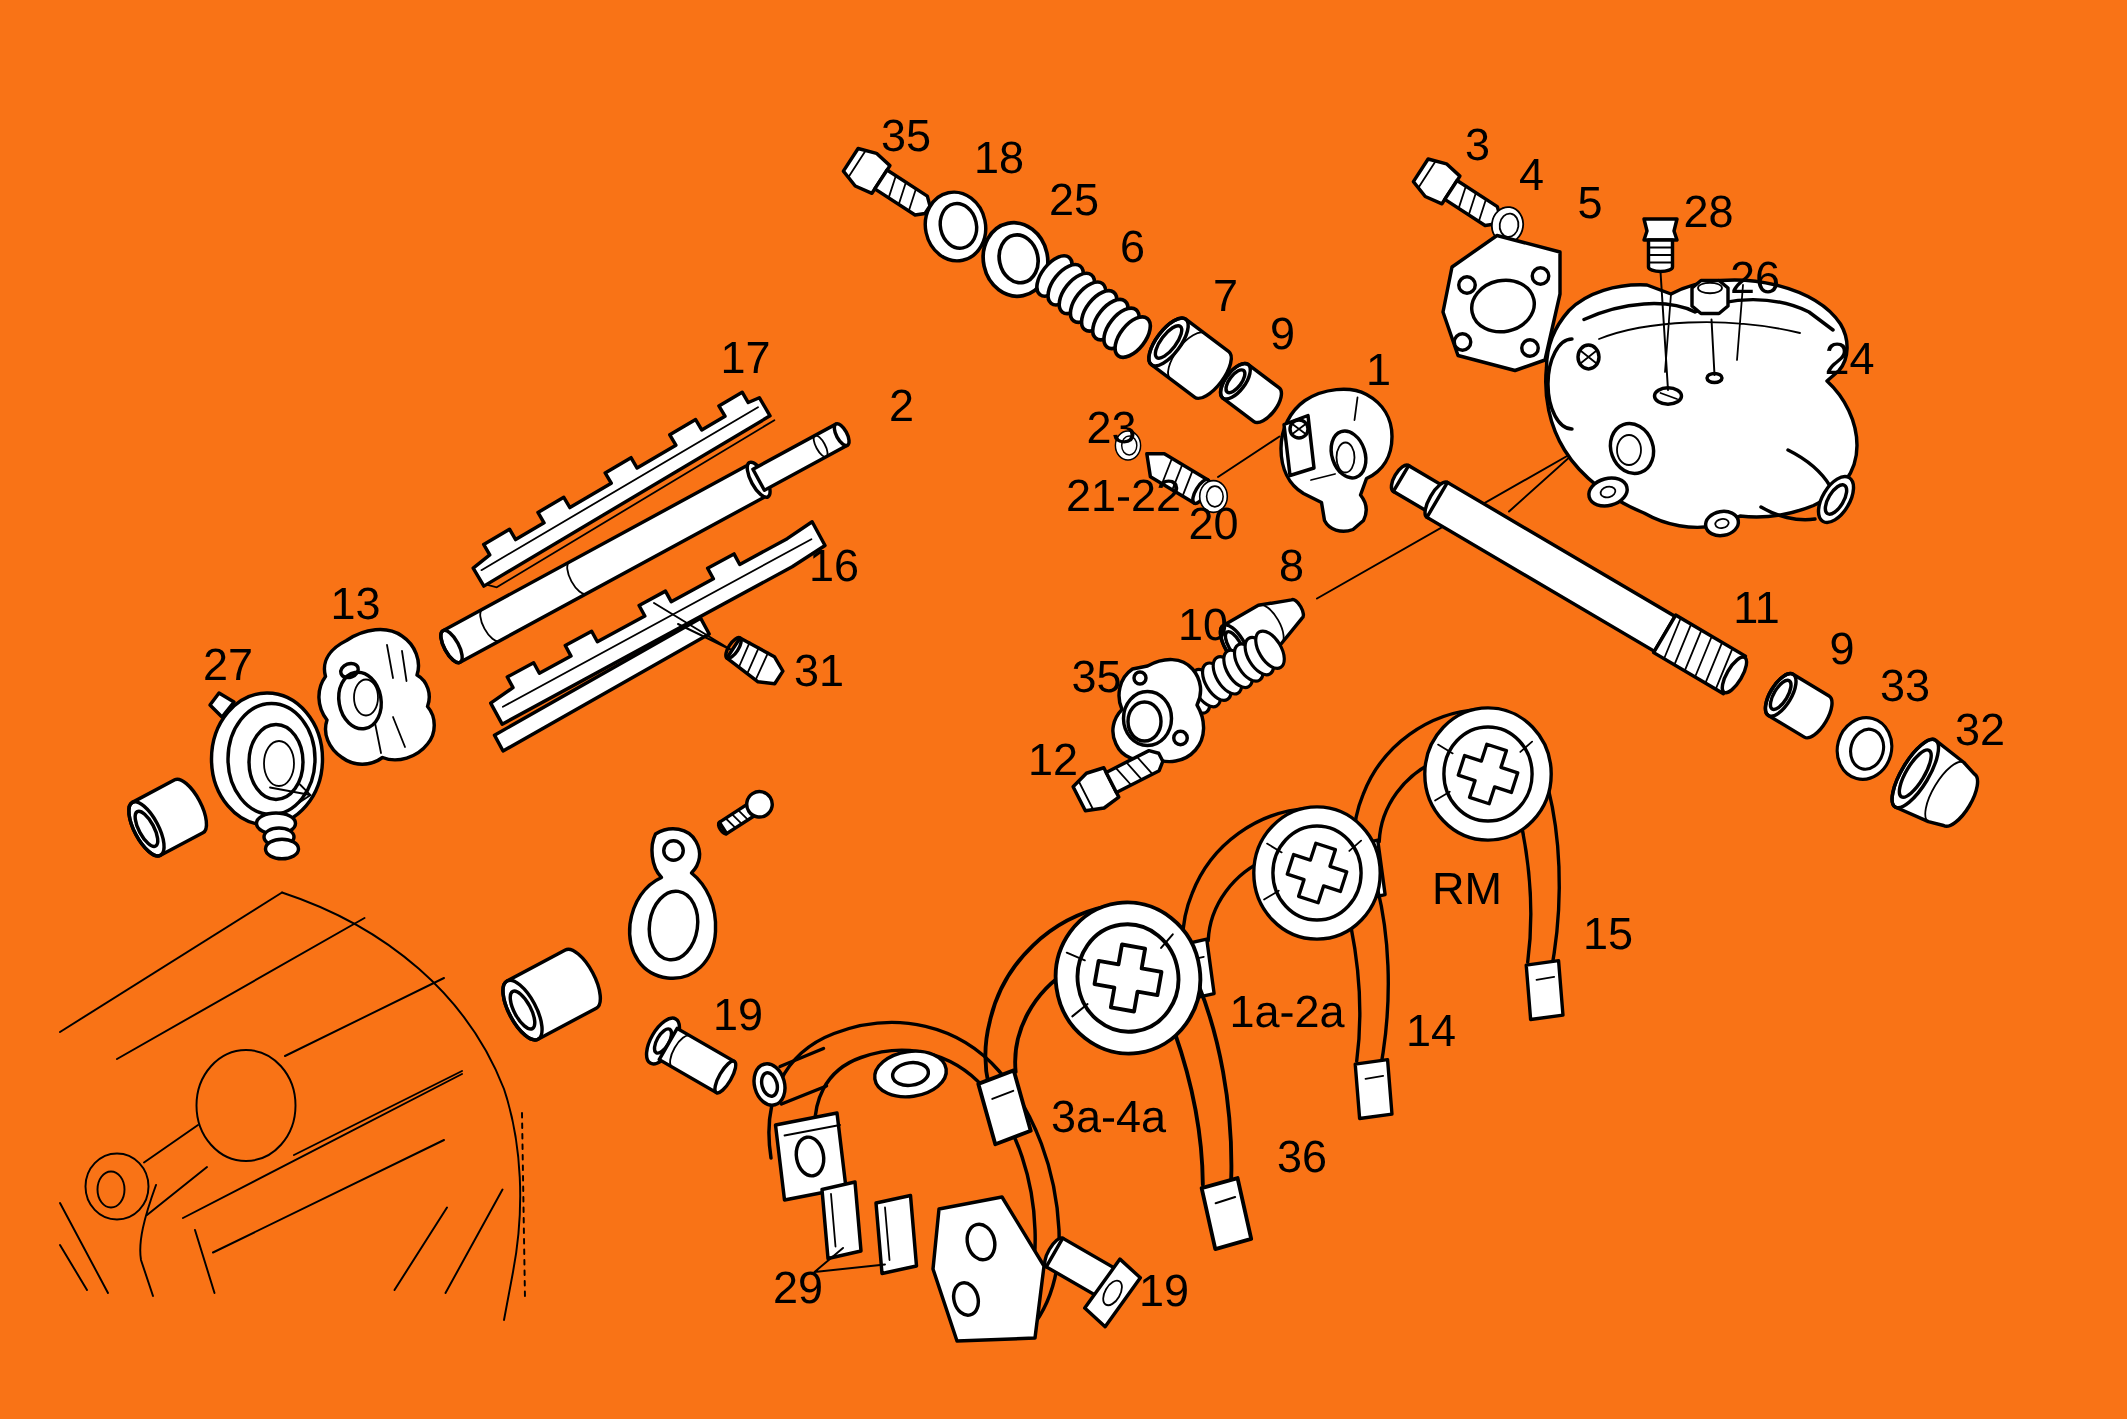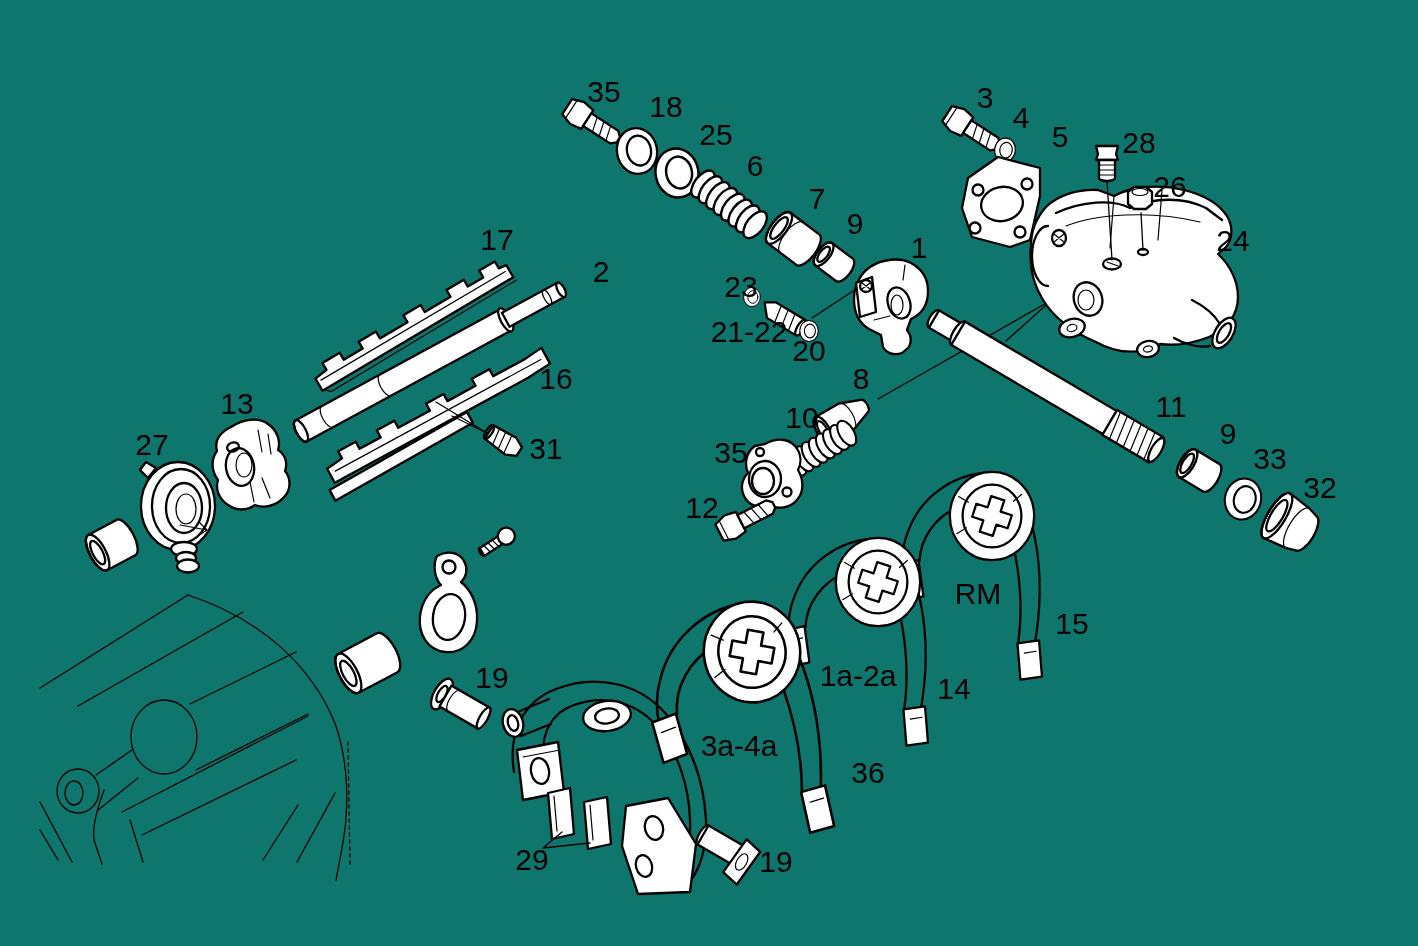--- a/index.html
+++ b/index.html
@@ -1,16 +1,16 @@
 <!DOCTYPE html>
 <html><head>
 <meta charset="utf-8">
 <style>
   html,body{margin:0;padding:0;background:#fff}
-  .stage{position:relative;width:1418px;height:946px;background:#0f766e;overflow:hidden}
+  .stage{position:relative;width:1418px;height:946px;background:#f97316;overflow:hidden}
   svg{display:block}
   .p{fill:#fff;stroke:#000;stroke-width:2.3;stroke-linejoin:round;stroke-linecap:round}
   .ln{fill:none;stroke:#000;stroke-width:2.3;stroke-linejoin:round;stroke-linecap:round}
   .thin{fill:none;stroke:#000;stroke-width:1.2;stroke-linecap:round}
   .lead{fill:none;stroke:#000;stroke-width:1.3;stroke-linecap:round}
   .case{fill:none;stroke:#000;stroke-width:1.3;stroke-linecap:round}
   .dotted{stroke-dasharray:3 4}
   .lbl{font-family:"Liberation Sans",sans-serif;font-size:30px;fill:#000;
        text-anchor:middle;dominant-baseline:central}
 </style>

